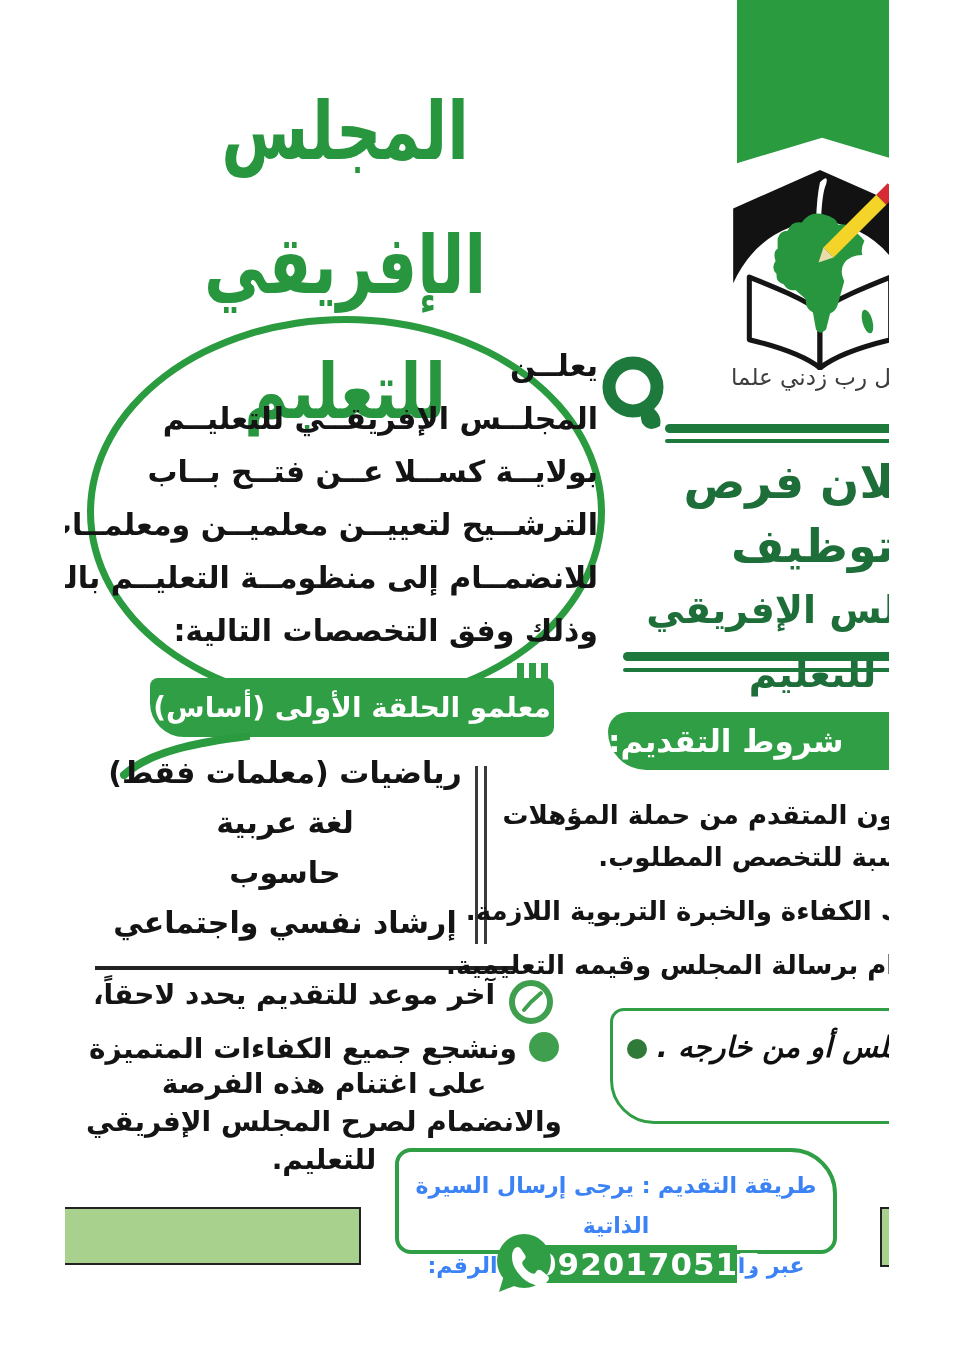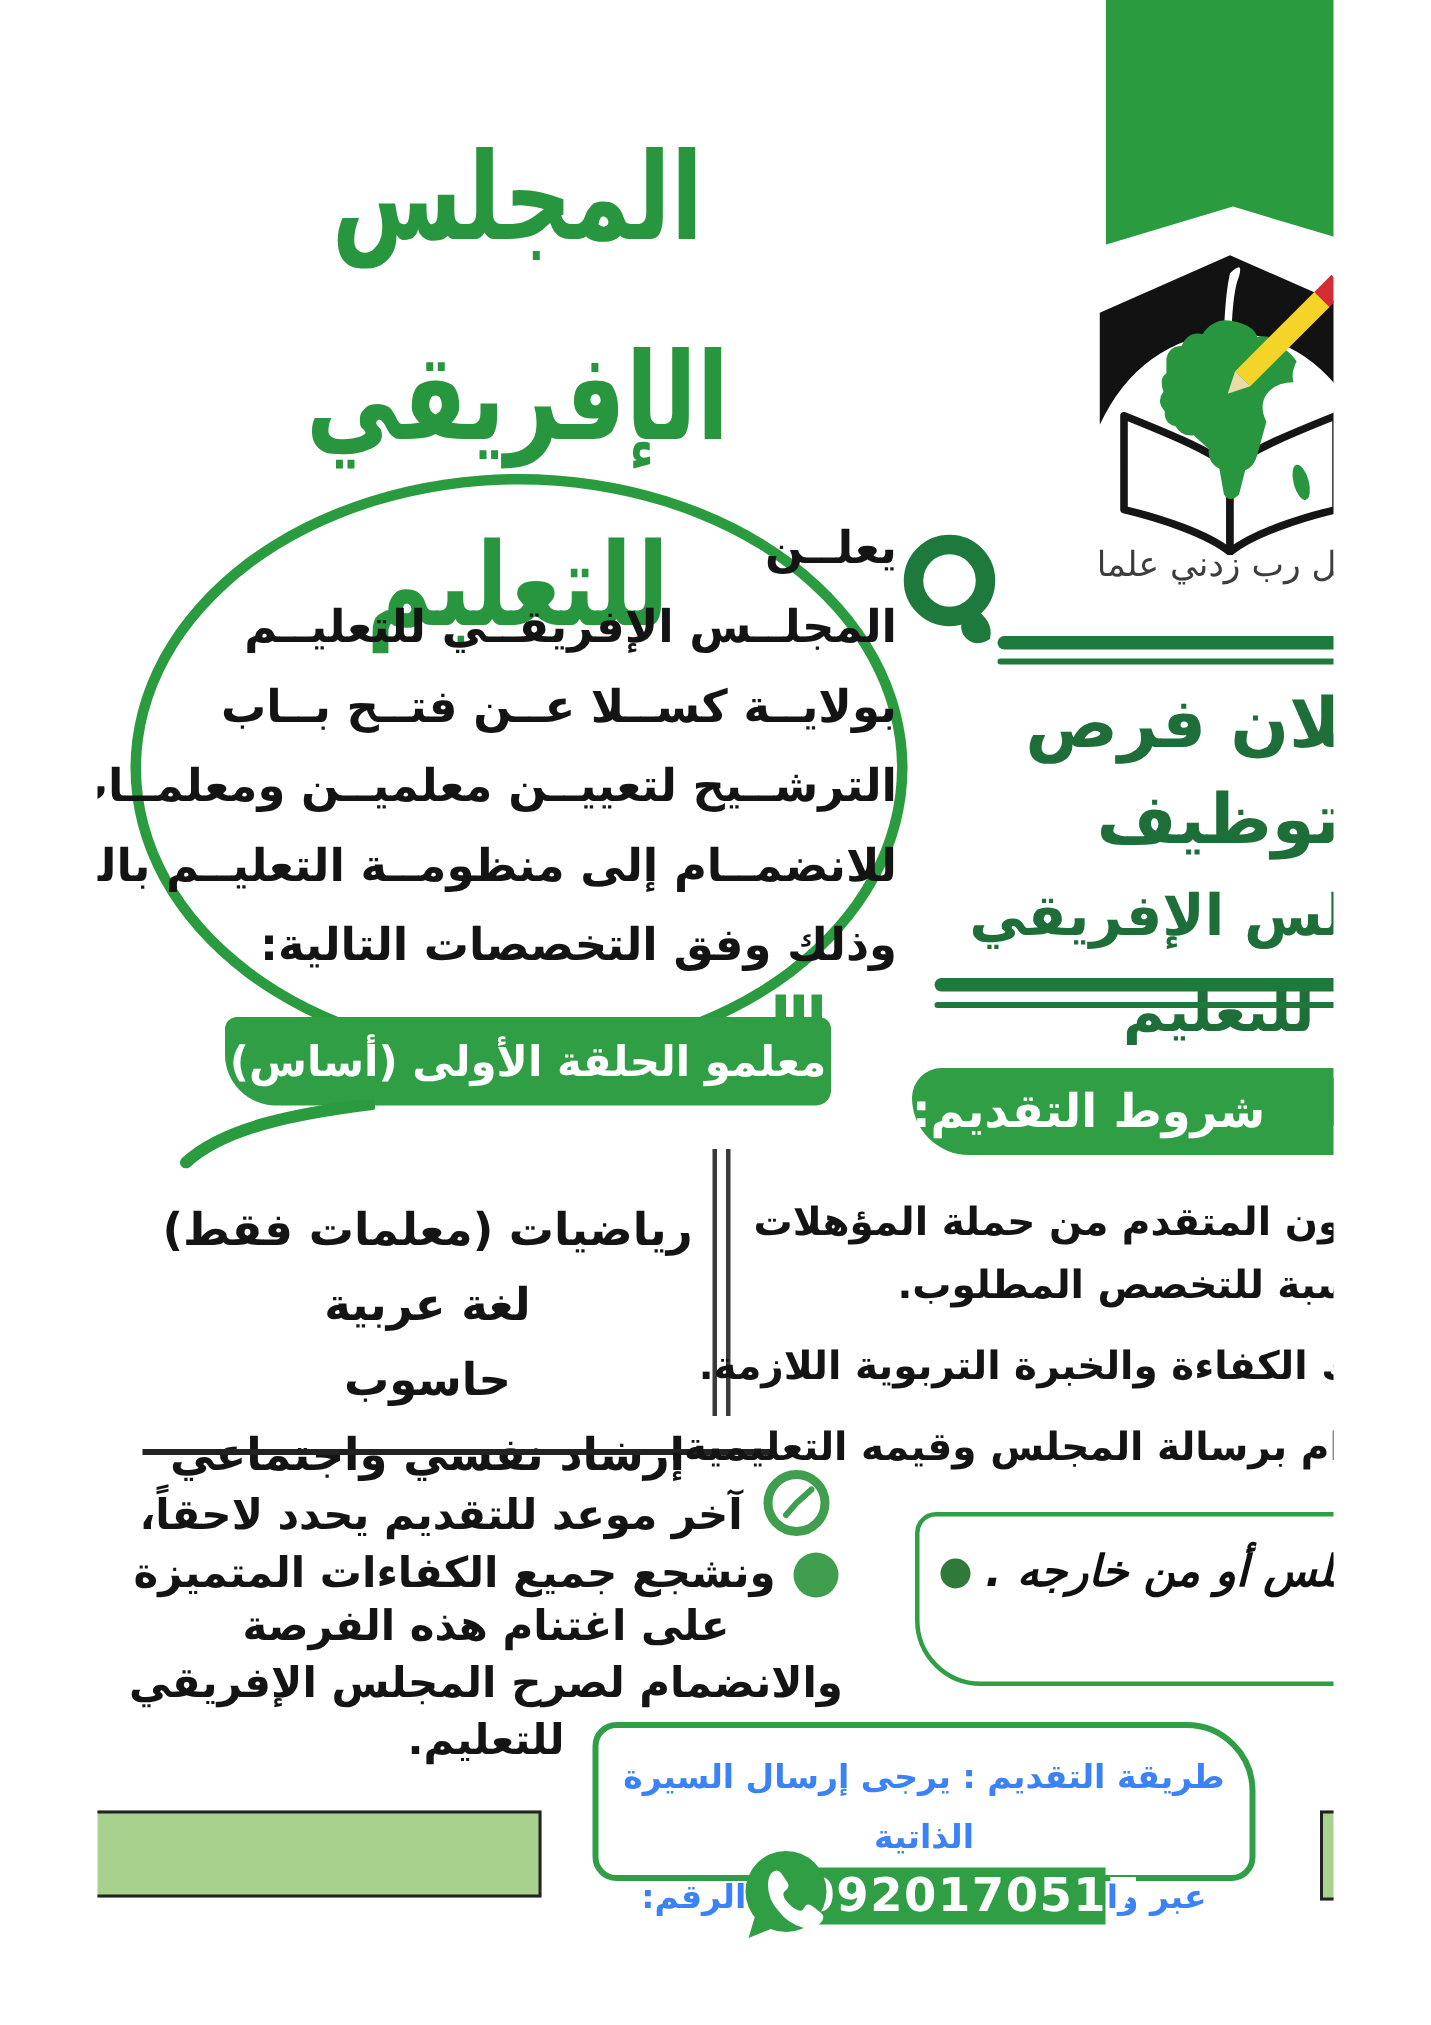--- a/index.html
+++ b/index.html
@@ -39,30 +39,30 @@
   .cat-banner{
     left:85px;top:678px;width:404px;height:59px;background:#2f9e45;
     border-radius:8px 8px 10px 34px;color:#ffffff;font-weight:bold;
     font-size:28px;line-height:59px;text-align:center;direction:rtl;
     box-sizing:border-box;
   }
   .tick{width:7px;height:16px;background:#2f9e45;top:663px;}
   
   .subjects{
     left:40px;top:748px;width:360px;text-align:center;direction:rtl;
-    color:#141414;font-weight:bold;font-size:30px;line-height:50px;margin-top:48px;
+    color:#141414;font-weight:bold;font-size:30px;line-height:50px;
   }
   .vdiv{width:3px;background:#3a3a3a;top:766px;height:178px;}
   .hline{left:30px;top:966px;width:420px;height:4px;background:#222;}
   
   .deadline{
     left:20px;top:978px;width:478px;direction:rtl;color:#141414;
     font-weight:bold;font-size:28px;
   }
-  .dl-row{display:flex;align-items:flex-end;justify-content:center;gap:12px;}
+  .dl-row{display:flex;align-items:flex-start;justify-content:center;gap:12px;}
   .dl-center{text-align:center;line-height:38px;}
   .dot-bullet{width:30px;height:30px;border-radius:50%;background:#3f9f4f;flex:0 0 auto;}
   
   .sep-thick{height:9px;background:#1e7a3c;border-radius:5px;}
   .sep-thin{height:4px;background:#1e7a3c;border-radius:2px;}
   .job-heading{
     left:545px;top:450px;width:405px;text-align:center;direction:rtl;
     color:#1d6e38;font-weight:bold;
   }
   .job-heading .j1{font-size:46px;line-height:64px;}

